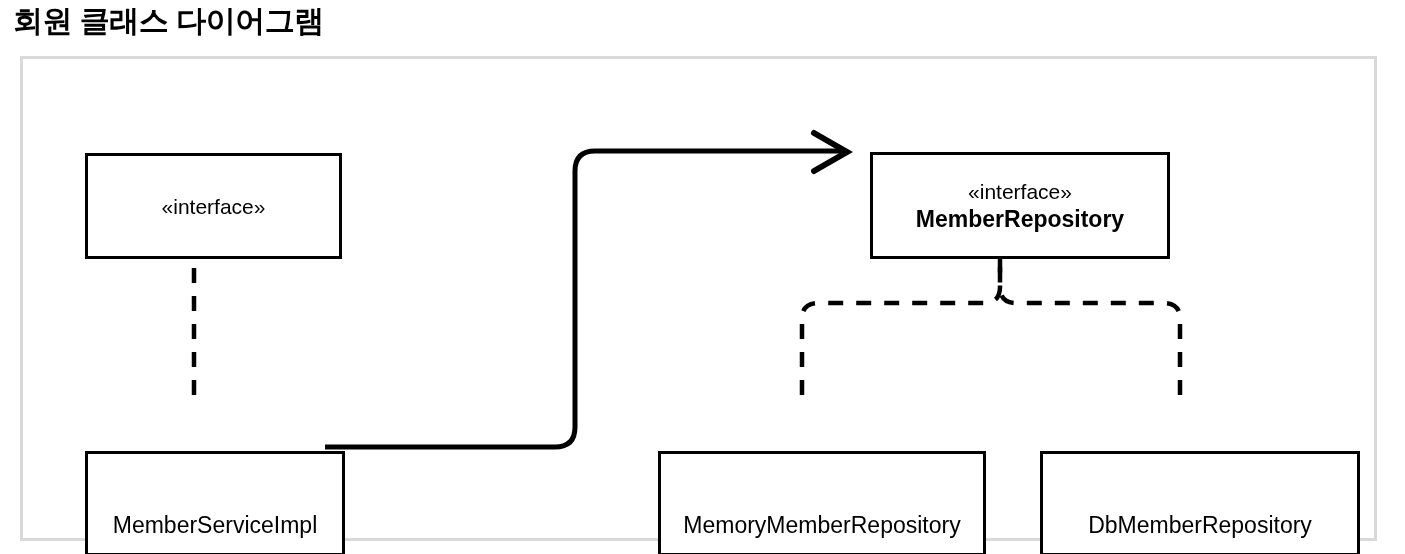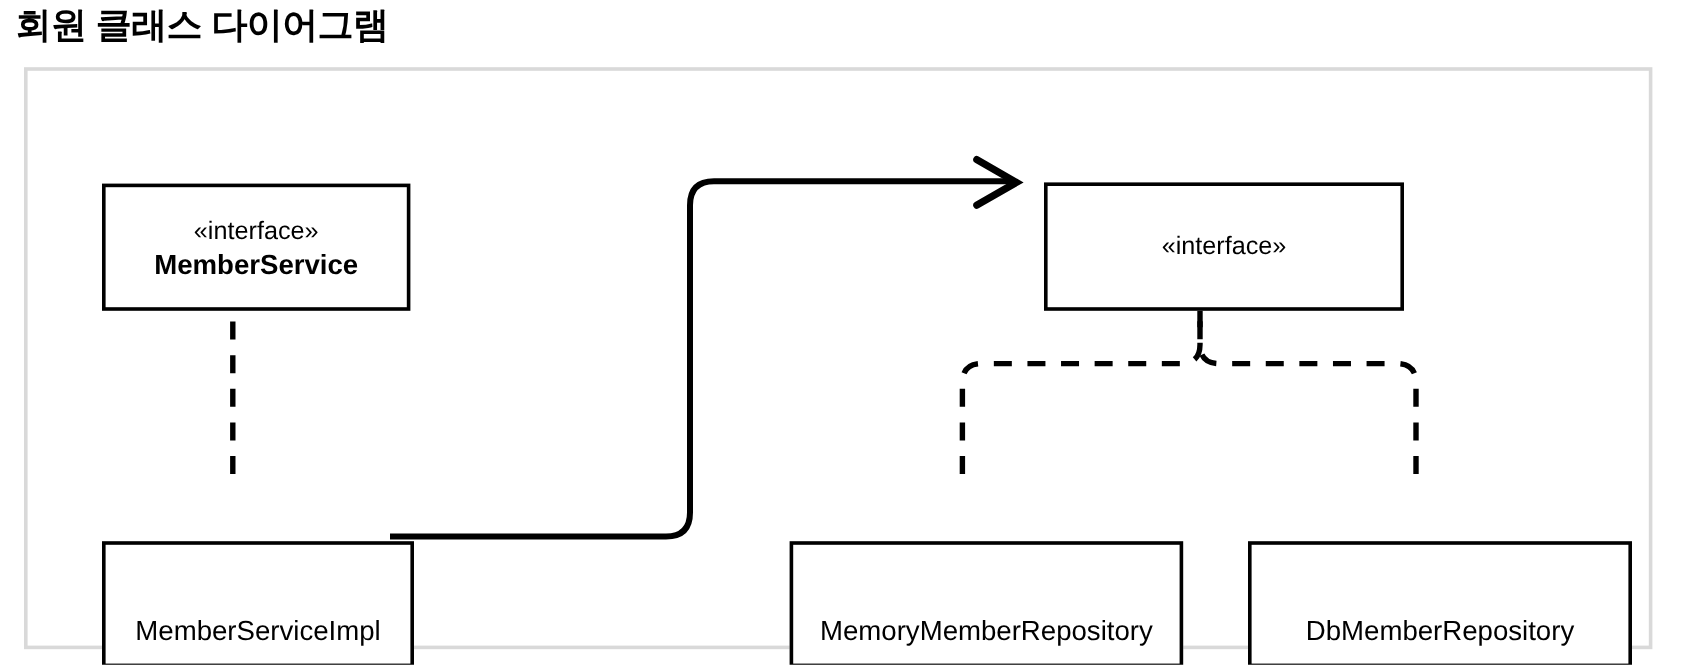--- a/index.html
+++ b/index.html
@@ -91,25 +91,25 @@
 
     
     <g>
       <path d="M 1177 392 L 1177 316 Q 1177 300 1161 300 L 1013 300 Q 997 300 997 284 L 997 243" fill="none" stroke="#000" stroke-width="4.5" stroke-dasharray="15 13"></path>
       <polygon points="997,203 979,240 1015,240" fill="#fff" stroke="#000" stroke-width="4"></polygon>
     </g>
   </svg>
 
   <div class="uml-box interface" id="box-member-service">
     <span class="stereotype">«interface»</span>
-    <span class="class-name">MemberService</span>
   </div>
 
   <div class="uml-box interface" id="box-member-repository">
     <span class="stereotype">«interface»</span>
+    <span class="class-name">MemberRepository</span>
   </div>
 
   <div class="uml-box impl" id="box-member-service-impl">
     <span class="class-name">MemberServiceImpl</span>
   </div>
 
   <div class="uml-box impl" id="box-memory-member-repo">
     <span class="class-name">MemoryMemberRepository</span>
   </div>
 

